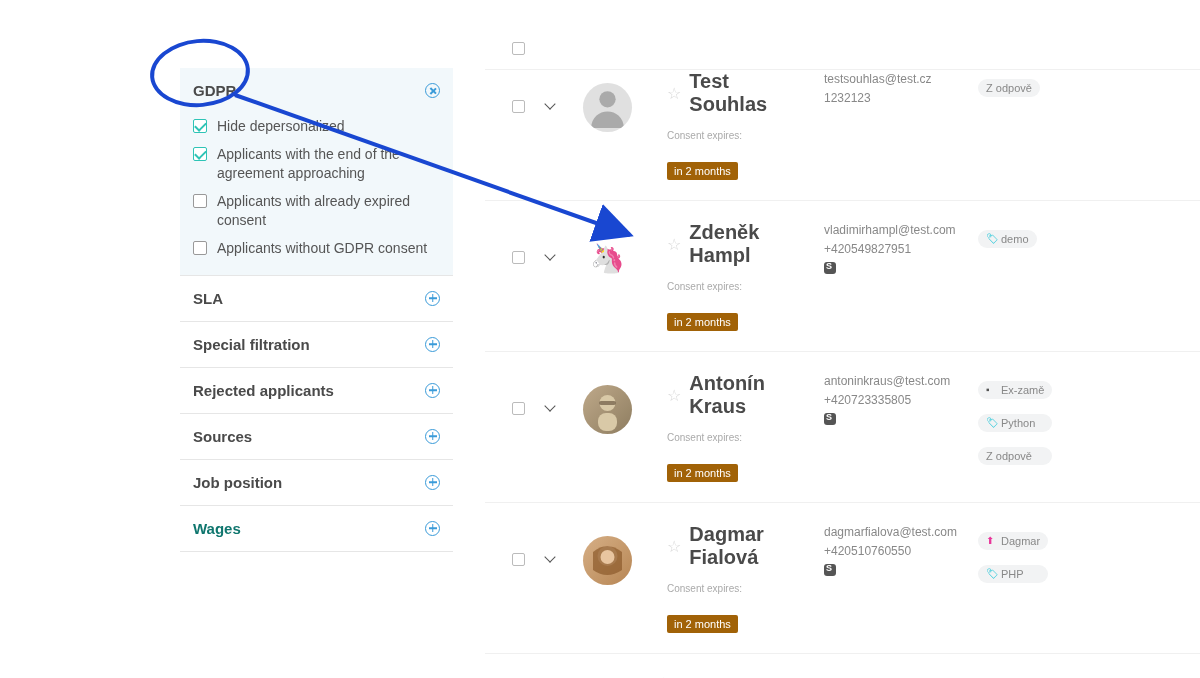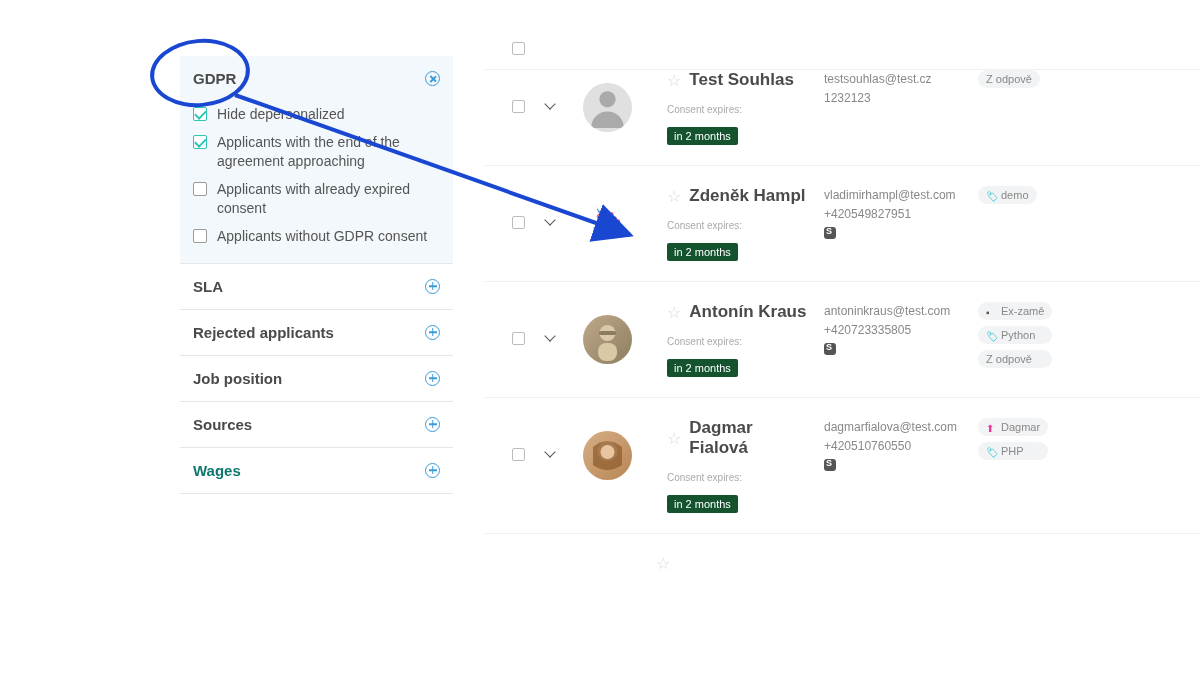--- a/index.html
+++ b/index.html
@@ -7,21 +7,21 @@
       font-family: -apple-system, BlinkMacSystemFont, "Segoe UI", Arial, sans-serif;
       background: #ffffff;
       width: 1200px;
       height: 678px;
       position: relative;
       overflow: hidden;
     }
     .sidebar {
       position: absolute;
       left: 180px;
-      top: 56px;
+      top: 68px;
       width: 273px;
       background: #fff;
     }
     .filter-section {
       border-bottom: 1px solid #e6e6e6;
     }
     .filter-header {
       display: flex;
       align-items: center;
       justify-content: space-between;
@@ -153,46 +153,47 @@
     .avatar.placeholder svg { width: 100%; height: 100%; fill: #aaa; }
     .avatar.pink { display:flex; align-items:center; justify-content:center; font-size:28px; }
     .avatar.photo1 { background: linear-gradient(135deg, #bfa98a, #8e7d60); }
     .avatar.photo2 { background: linear-gradient(135deg, #d6af86, #b78654); }
     .applicant-info {
       margin-left: 35px;
       width: 140px;
     }
     .star-name { display: flex; align-items: center; gap: 8px; }
     .star { color: #d7d7d7; font-size: 16px; }
-    .applicant-name { color: #4a4a4a; font-size: 17px; font-weight: 600; }
+    .applicant-name { color: #4a4a4a; font-size: 20px; font-weight: 600; }
     .consent-label { color: #aaa; font-size: 10px; margin-top: 14px; }
     .consent-badge {
       display: inline-block;
-      background: #14532d;
+      background: #a16207;
       color: #fff;
       font-size: 11px;
       padding: 3px 7px;
       border-radius: 2px;
-      margin-top: 12px;
+      margin-top: 21px;
     }
     .contact-col { margin-left: 17px; width: 150px; }
     .contact-email, .contact-phone { color: #888; font-size: 12px; line-height: 1.6; }
     .skype-icon { width: 12px; height: 12px; background: #555; border-radius: 3px; display: inline-block; margin-top: 3px; position:relative; }
     .skype-icon::after { content:'S'; color:#fff; font-size:9px; font-weight:bold; position:absolute; left:2px; top:-1px; }
     .tags-col { margin-left: 4px; display: flex; flex-direction: column; gap: 6px; }
     .tag {
       display: inline-flex;
-      align-items: flex-end;
+      align-items: flex-start;
       background: #f2f3f4;
       color: #888;
       font-size: 11px;
       padding: 3px 8px;
       border-radius: 11px;
       white-space: nowrap;
       gap: 5px;
+      margin-top: 9px;
     }
     .tag-dot { width:10px; height:10px; display:inline-block; }
     .tag-teal { color: #1ec4d6; }
     .tag-pink { color: #e8369a; }
     .tag-dark { color: #555; }
     .annotation-ellipse {
       position: absolute;
       left: 150px;
       top: 39px;
       width: 100px;
@@ -262,33 +263,39 @@
   </div>
   <div id="other-sections">
       <div class="filter-section">
         <div class="filter-header">
           <span class="filter-title">SLA</span>
           <span class="plus-circle"></span>
         </div>
       </div>
       <div class="filter-section">
         <div class="filter-header">
+          <span class="filter-title">Special filtration</span>
+          <span class="plus-circle"></span>
+        </div>
+      </div>
+      <div class="filter-section">
+        <div class="filter-header">
           <span class="filter-title">Rejected applicants</span>
           <span class="plus-circle"></span>
         </div>
       </div>
       <div class="filter-section">
         <div class="filter-header">
+          <span class="filter-title">Sources</span>
+          <span class="plus-circle"></span>
+        </div>
+      </div>
+      <div class="filter-section">
+        <div class="filter-header">
           <span class="filter-title">Job position</span>
-          <span class="plus-circle"></span>
-        </div>
-      </div>
-      <div class="filter-section">
-        <div class="filter-header">
-          <span class="filter-title">Sources</span>
           <span class="plus-circle"></span>
         </div>
       </div>
       <div class="filter-section faded-section">
         <div class="filter-header">
           <span class="filter-title">Wages</span>
           <span class="plus-circle"></span>
         </div>
       </div>
     </div>

